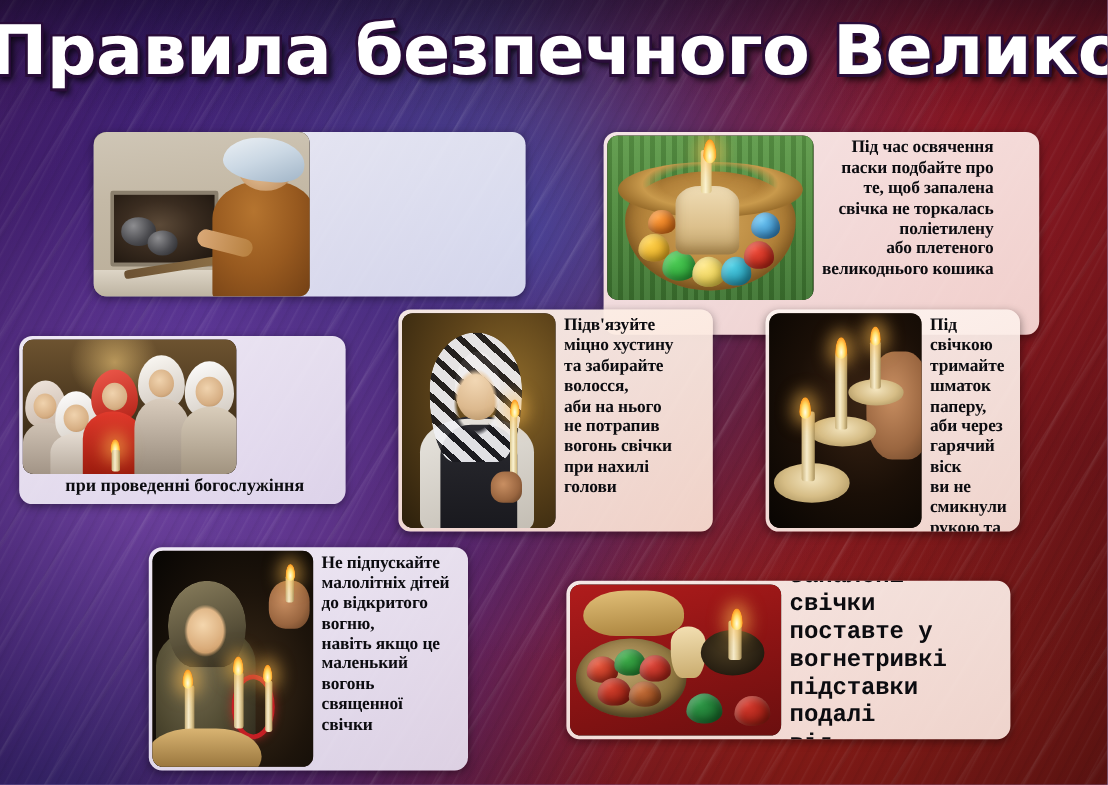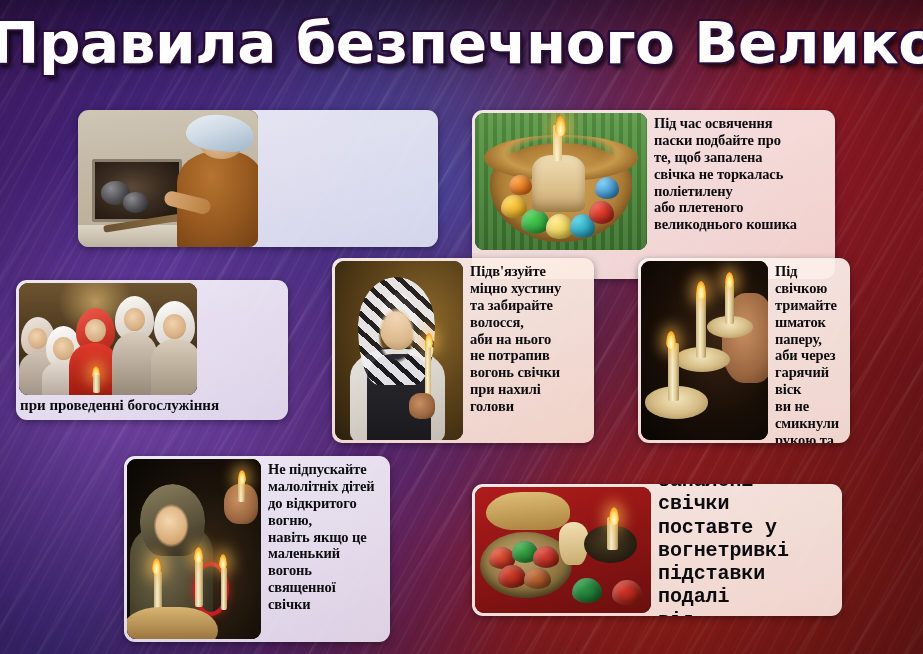--- a/index.html
+++ b/index.html
@@ -126,20 +126,21 @@
   .txt.center-v { align-items: center; }
 
   .fullwidth-caption {
     font-family: "Liberation Serif", "DejaVu Serif", serif;
     font-weight: bold;
     color: #0c0c10;
     font-size: 15px;
     line-height: 1.1;
     padding: 0 0 2px 4px;
     white-space: nowrap;
+    text-align: center;
   }
 
   
   .tint-cool  { background: linear-gradient(160deg, rgba(246,247,252,0.93), rgba(226,230,246,0.90)); }
   .tint-warm  { background: linear-gradient(160deg, rgba(253,244,240,0.94), rgba(250,228,220,0.92)); }
   .tint-peach { background: linear-gradient(165deg, rgba(253,240,232,0.95), rgba(251,225,212,0.92)); border-radius: 10px; }
   .tint-rose  { background: linear-gradient(160deg, rgba(253,238,236,0.95), rgba(250,222,218,0.92)); }
   .tint-lilac { background: linear-gradient(160deg, rgba(247,243,250,0.94), rgba(235,228,244,0.90)); }
 
   
@@ -366,21 +367,21 @@
         <div class="ph-pot" style="left:25%;top:60%;width:14%;height:15%;"></div>
         <div class="ph-poker"></div>
         <div class="ph-babusia-body"></div>
         <div class="ph-arm"></div>
         <div class="ph-babusia-head"></div>
         <div class="ph-kerchief"></div>
       </div>
     </div>
   </div>
 
-  <div class="card tint-rose" style="left:472px; top:110px; width:363px; height:169px;">
+  <div class="card tint-rose" style="left:503px; top:110px; width:363px; height:169px;text-align:right;">
     <div class="card-inner">
       <div class="photo" style="width:172px;height:137px;margin:3px 0 0 3px;">
         <div class="ph-layer ph-cloth"></div>
         <div class="ph-basket"></div>
         <div class="ph-basket-rim"></div>
         <div class="egg" style="left:15%;top:60%;width:15%;height:17%;background:radial-gradient(circle at 36% 30%,#ffd24d,#d99a10);"></div>
         <div class="egg" style="left:27%;top:70%;width:16%;height:18%;background:radial-gradient(circle at 36% 30%,#4fcf57,#1d8f2a);"></div>
         <div class="egg" style="left:41%;top:74%;width:16%;height:18%;background:radial-gradient(circle at 36% 30%,#ffe98a,#d9bc2e);"></div>
         <div class="egg" style="left:55%;top:74%;width:15%;height:17%;background:radial-gradient(circle at 36% 30%,#4fd0e6,#127f9a);"></div>
         <div class="egg" style="left:66%;top:64%;width:15%;height:17%;background:radial-gradient(circle at 36% 30%,#ef4b3a,#a21709);"></div>

